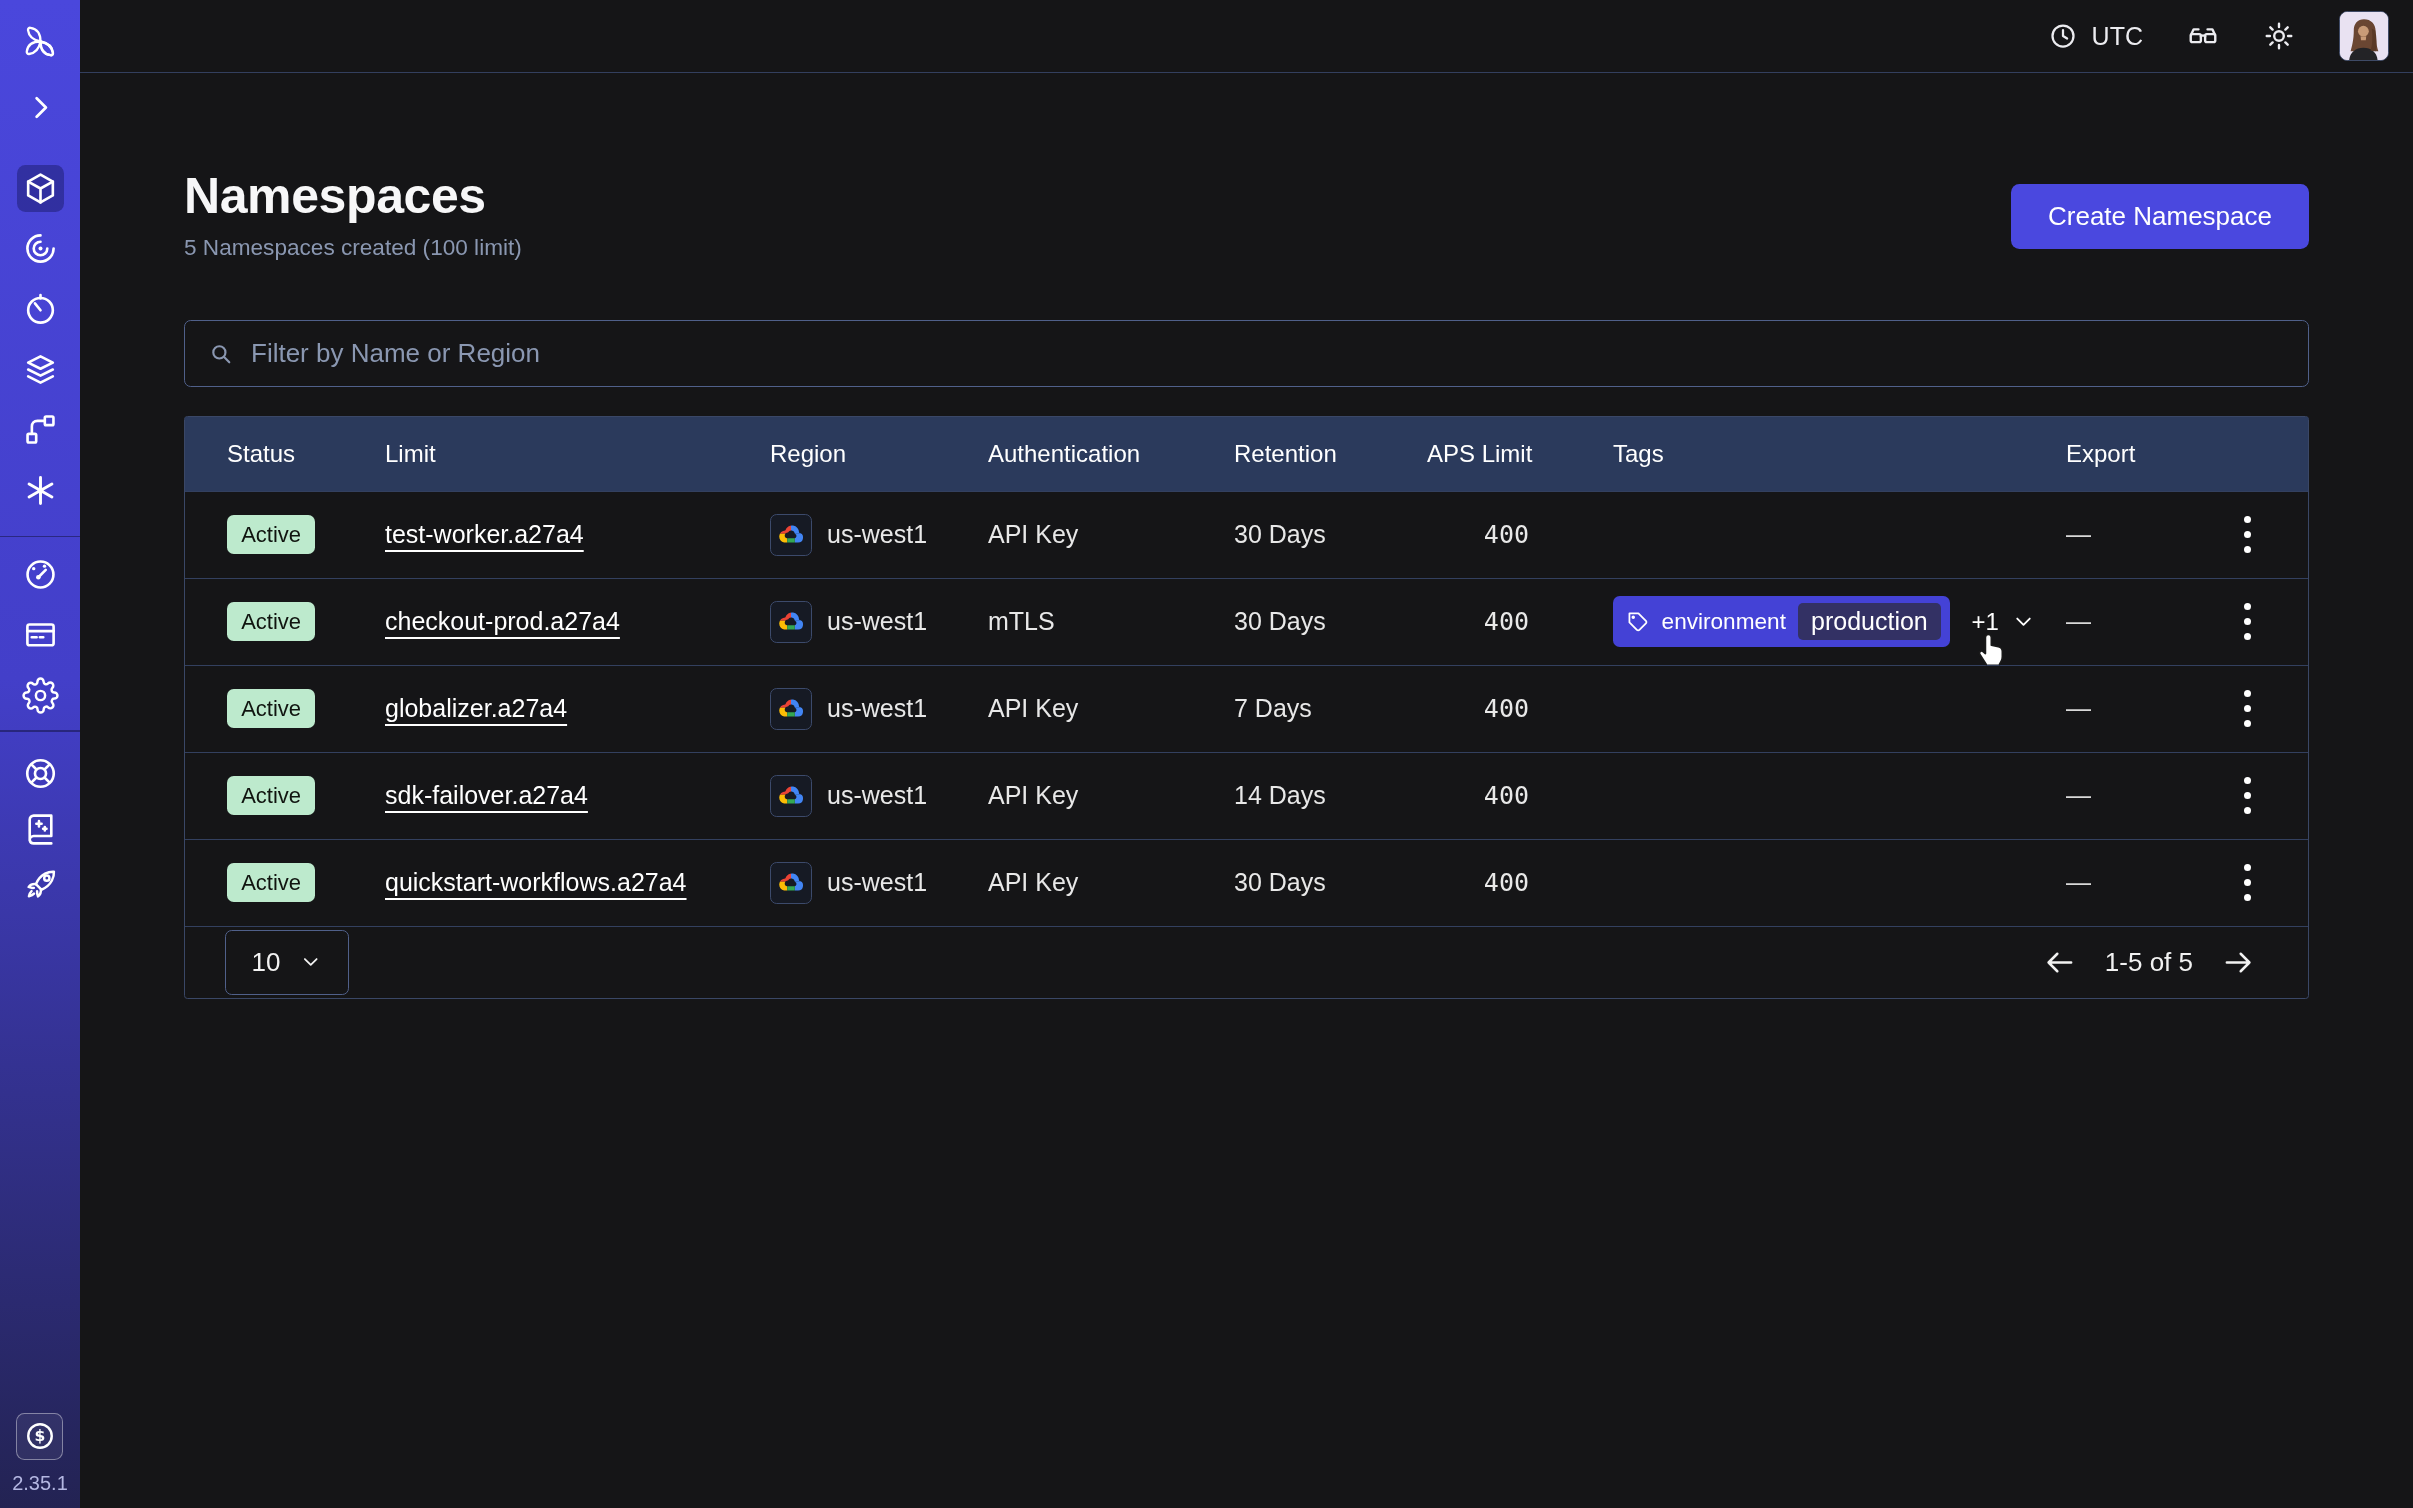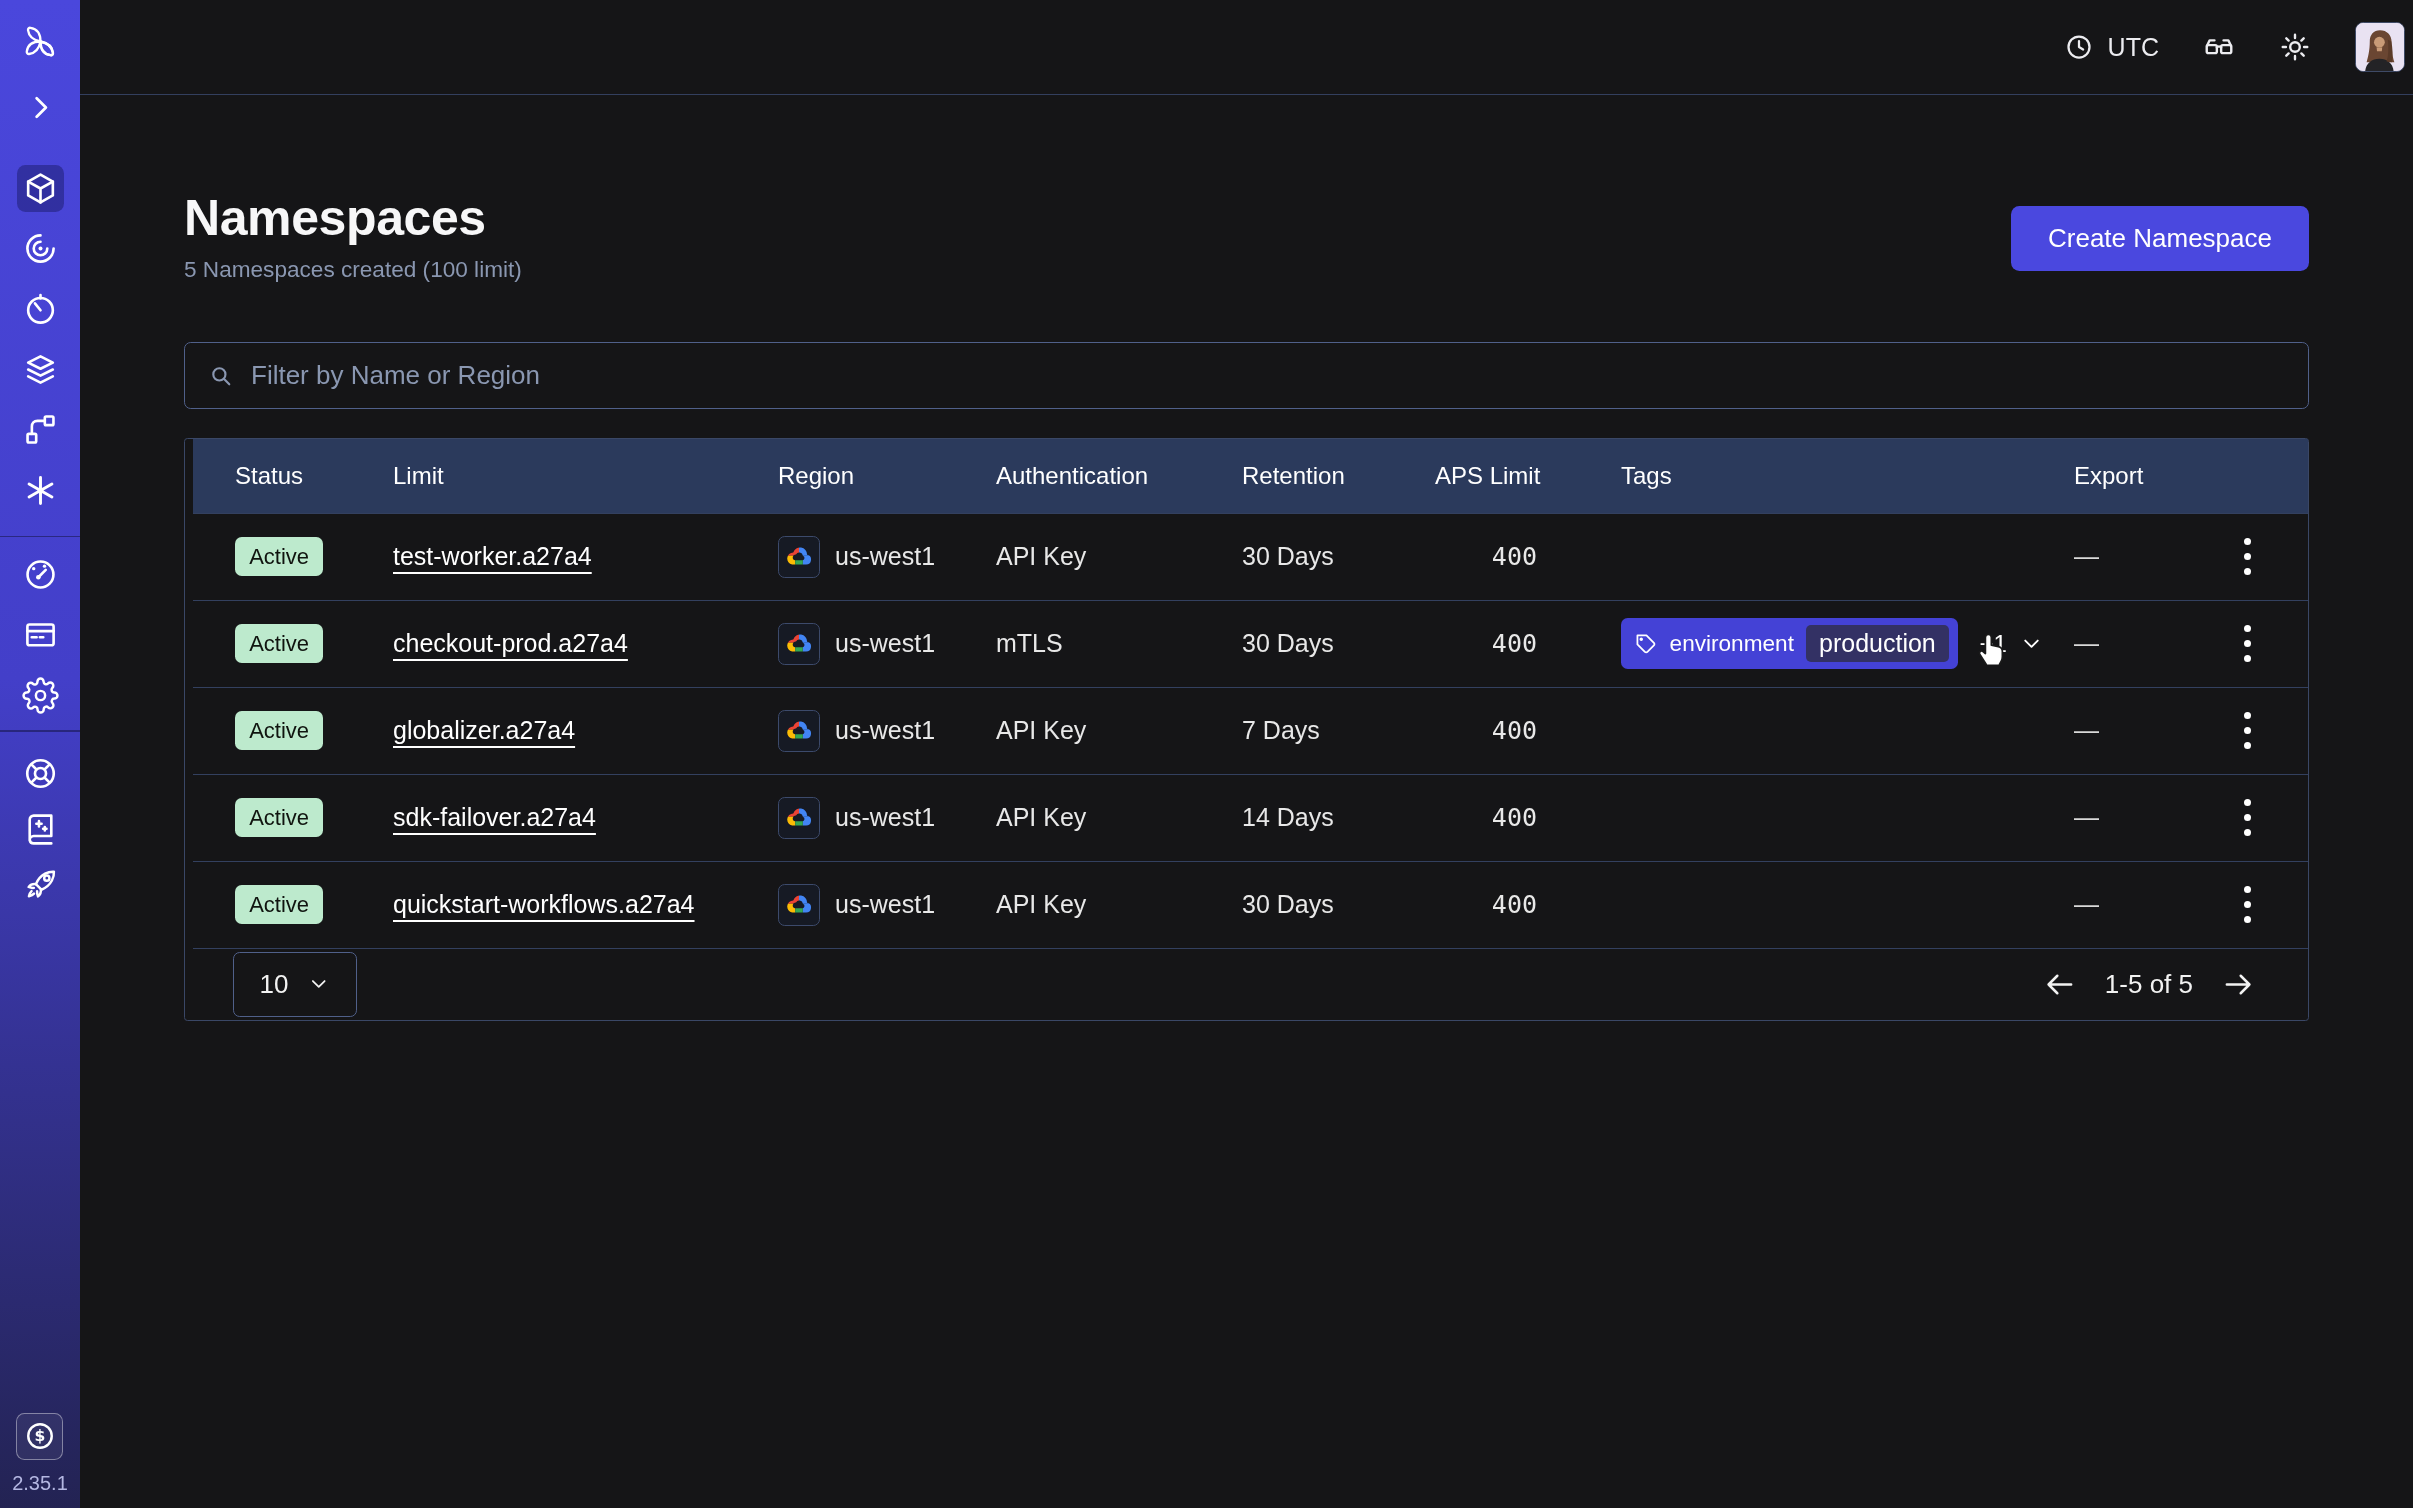--- a/index.html
+++ b/index.html
@@ -24,22 +24,22 @@
   .g3 { gap:8.4px; }
   .side-spacer { flex:1; }
   .side-bottom { display:flex; flex-direction:column; align-items:center; gap:11.7px; padding-bottom:13.4px; }
   .dollar-btn { width:47px; height:47px; border:1.7px solid rgba(255,255,255,0.4); border-radius:8.4px;
                 background:rgba(255,255,255,0.06); display:flex; align-items:center; justify-content:center; cursor:pointer; }
   .dollar-btn svg { width:34px; height:34px; }
   .version { font-size:20px; color:#b4b7e2; }
 
   
   .right-col { flex:1; display:flex; flex-direction:column; }
-  .topbar { height:95px; border-bottom:1.7px solid #333f5e; display:flex; align-items:center;
-            justify-content:flex-end; gap:44px; padding-right:8px; background:#151517; }
+  .topbar { height:73px; border-bottom:1.7px solid #333f5e; display:flex; align-items:center;
+            justify-content:flex-end; gap:44px; padding-right:24px; background:#151517; }
   .tzbtn { display:flex; align-items:center; gap:13.4px; background:transparent; border:none; cursor:pointer; }
   .tzbtn svg { width:30px; height:30px; }
   .tz-label { font-size:25px; color:#ececf0; }
   .icon-btn { background:transparent; border:none; cursor:pointer; display:flex; align-items:center; }
   .icon-btn svg { width:32px; height:32px; }
   .avatar-btn { width:50px; height:50px; border:1.7px solid #3e4a66; border-radius:8.4px; overflow:hidden;
                 padding:0; background:#e9e2f2; cursor:pointer; }
   .avatar-btn svg { width:100%; height:100%; display:block; }
 
   
@@ -52,21 +52,21 @@
                 font-family:inherit; }
 
   .search-box { margin-top:59px; height:67px; border:1.7px solid #50608a; border-radius:6.7px;
                 display:flex; align-items:center; gap:17px; padding:0 22px; background:#151517; }
   .search-box svg { width:27px; height:27px; flex:0 0 27px; }
   .search-box input { flex:1; background:transparent; border:none; outline:none;
                       font-size:26px; color:#dfe3ec; font-family:inherit; }
   .search-box input::placeholder { color:#8a97b1; }
 
   
-  .table { margin-top:28.5px; border:1.7px solid #3a4766; border-radius:3.4px;padding-left:8px; }
+  .table { margin-top:28.5px; border:1.7px solid #3a4766; border-radius:3.4px; }
   .trow { display:grid; grid-template-columns:158px 385px 218px 246px 193px 186px 453px 1fr;
           align-items:center; padding-left:42px; }
   .thead { background:#2b3a5c; height:74px; color:#ffffff; font-size:24px; font-weight:500; }
   .tbody-row { height:87px; border-top:1.7px solid #33405f; font-size:25px; color:#e8e8e8; }
   .badge { display:inline-block; justify-self:start; background:#bdeacd; color:#10140f;
            font-size:22px; padding:6.7px 14.2px; border-radius:6.7px; }
   .name-link { color:#ffffff; font-weight:500; text-decoration:underline;
                text-underline-offset:6.7px; text-decoration-thickness:1.7px; cursor:pointer; }
   .region-cell { display:flex; align-items:center; gap:15px; }
   .cloud-tile { width:42px; height:42px; border:1.7px solid #3c4a6b; border-radius:6.7px; background:#161a24;

